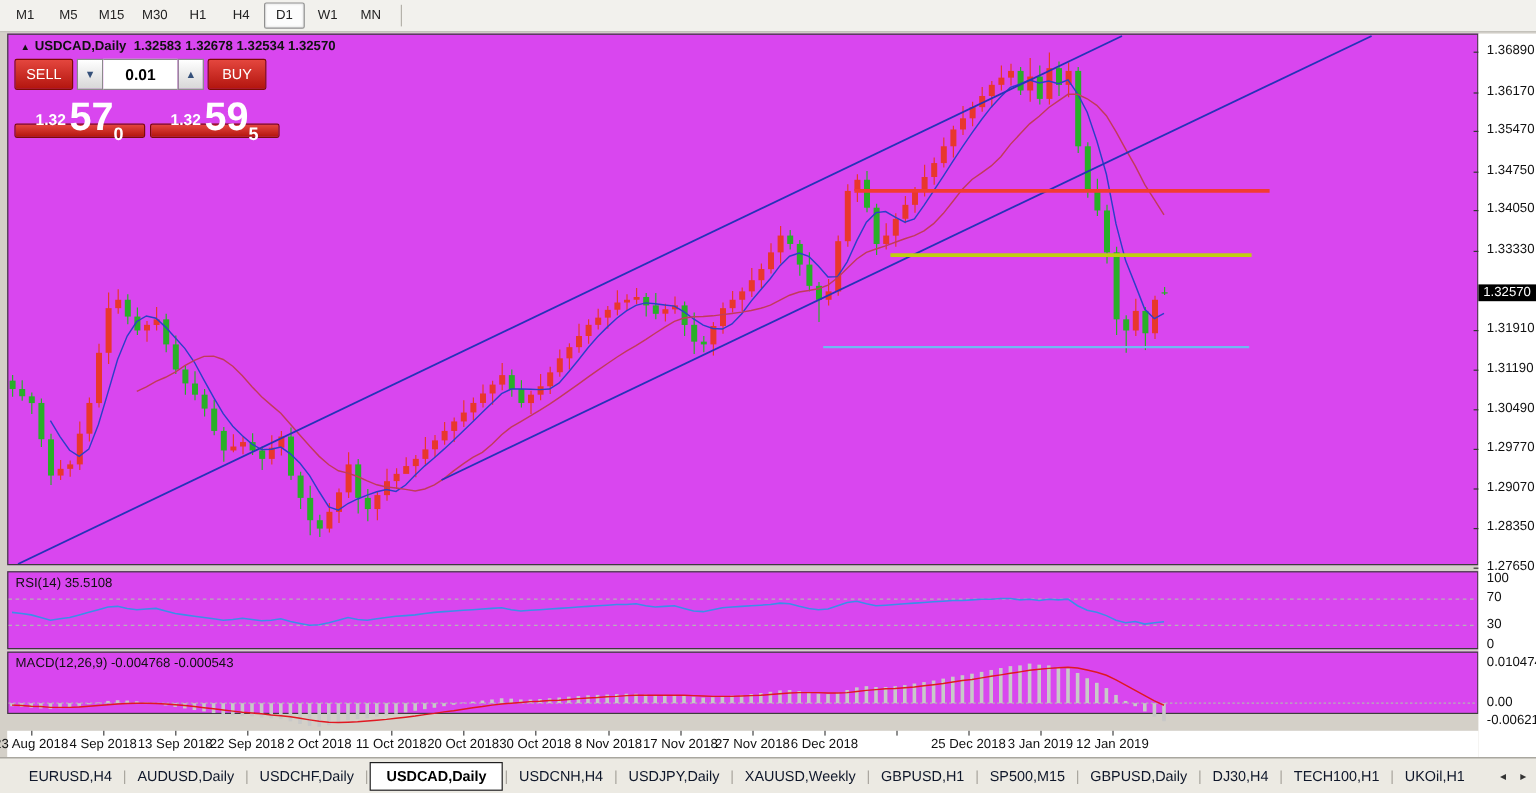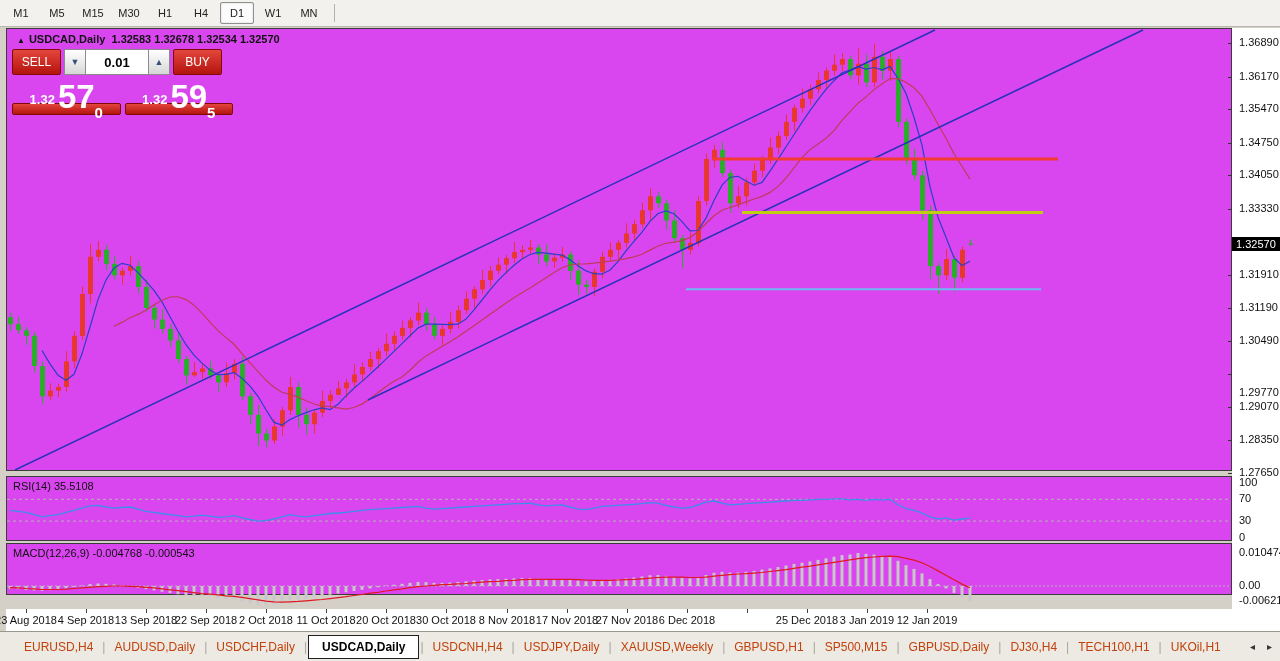--- a/index.html
+++ b/index.html
@@ -51,21 +51,21 @@
     line-height:14px;white-space:nowrap;}
 
   
   #date-axis{position:absolute;left:6px;top:609px;width:1226px;height:22px;background:#fff;}
   .date-label{position:absolute;top:5px;font-size:11px;color:#111;transform:translateX(-50%);white-space:nowrap;}
   .date-tick{position:absolute;top:0;width:1px;height:4px;background:#444;}
 
   
   #tabbar{position:absolute;left:0;top:631px;width:1280px;height:30px;background:#eceae3;
     border-top:1px solid #9a978f;display:flex;align-items:center;padding-left:16px;box-sizing:border-box;}
-  .tab{font-size:12px;color:#c2410c;padding:5px 8px;white-space:nowrap;}
+  .tab{font-size:12px;color:#0f172a;padding:5px 8px;white-space:nowrap;}
   .tab.active{background:#fff;border:1px solid #1f1f1f;font-weight:bold;color:#000;padding:4px 13px;}
   .tab-sep{color:#a8a59d;font-size:12px;margin:0 1px;}
   .tab-scroll{position:absolute;right:8px;display:flex;gap:12px;font-size:10px;color:#333;}
   .tab-scroll span{cursor:default;}
 </style>
 </head>
 <body>
 
 <div id="app">
 
@@ -554,21 +554,21 @@
       <div class="axis-label" style="top: 168px;">1.34050</div>
       <div class="axis-tick" style="top: 209px;"></div>
       <div class="axis-label" style="top: 202px;">1.33330</div>
       <div class="axis-tick" style="top: 275px;"></div>
       <div class="axis-label" style="top: 268px;">1.31910</div>
       <div class="axis-tick" style="top: 308px;"></div>
       <div class="axis-label" style="top: 301px;">1.31190</div>
       <div class="axis-tick" style="top: 341px;"></div>
       <div class="axis-label" style="top: 334px;">1.30490</div>
       <div class="axis-tick" style="top: 374px;"></div>
-      <div class="axis-label" style="top: 386px;">1.29770</div>
+      <div class="axis-label" style="top: 367px;">1.29770</div>
       <div class="axis-tick" style="top: 407px;"></div>
       <div class="axis-label" style="top: 400px;">1.29070</div>
       <div class="axis-tick" style="top: 440px;"></div>
       <div class="axis-label" style="top: 433px;">1.28350</div>
       <div class="axis-tick" style="top: 473px;"></div>
       <div class="axis-label" style="top: 466px;">1.27650</div>
       <div class="cur-badge" style="top: 237px;">1.32570</div>
       <div class="axis-label" style="top: 476px;">100</div>
       <div class="axis-label" style="top: 492px;">70</div>
       <div class="axis-label" style="top: 514px;">30</div>

